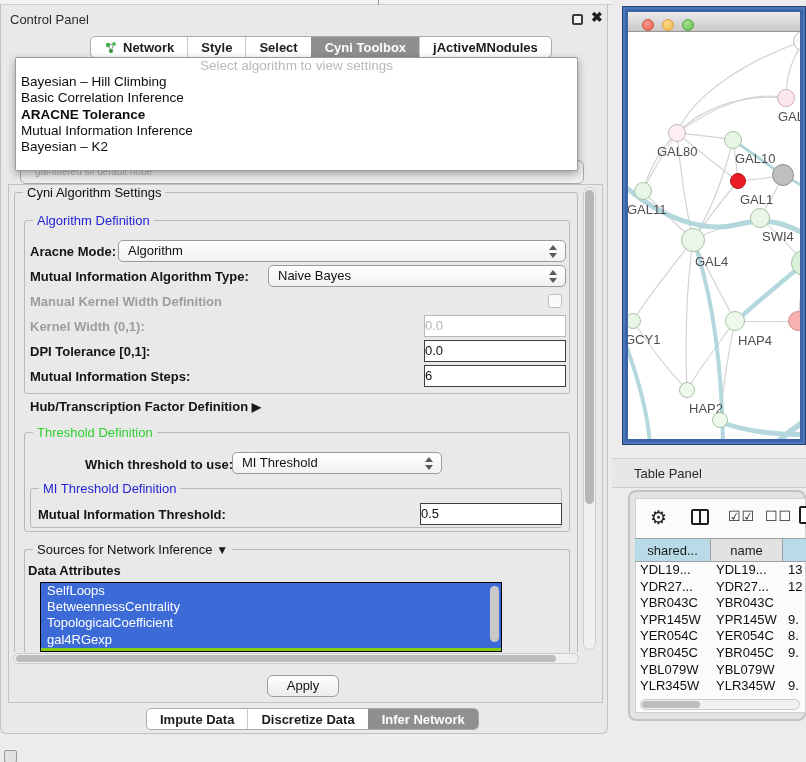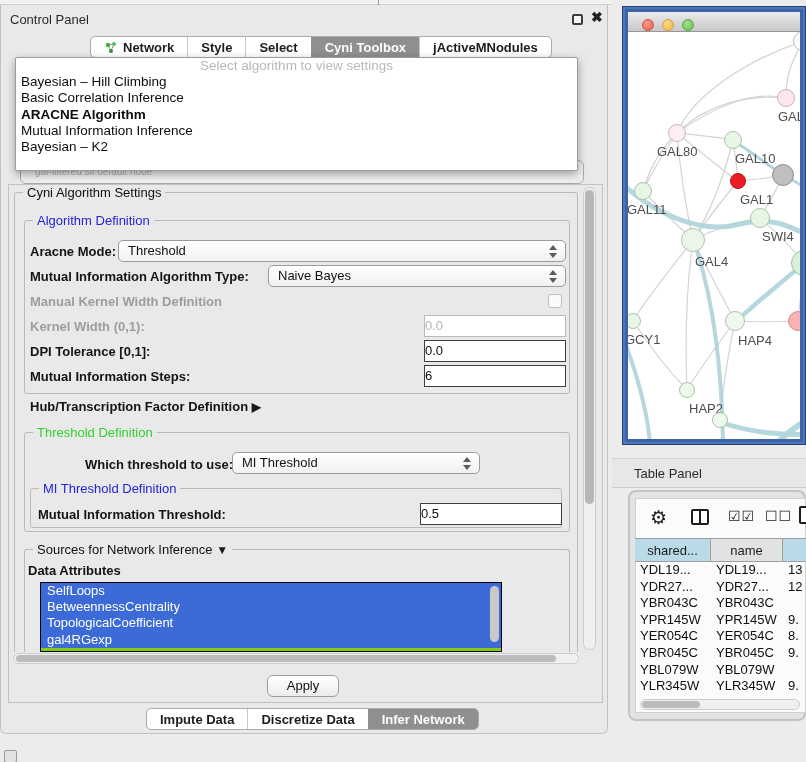--- a/index.html
+++ b/index.html
@@ -165,21 +165,21 @@
 
   <div class="grp" style="left:4px; top:6px; width:564px; height:700px;">
     <span class="legend">Cyni Algorithm Settings</span>
   </div>
 
   <div class="grp" style="left:14px; top:34px; width:546px; height:174px;">
     <span class="legend blue">Algorithm Definition</span>
   </div>
   <div class="flabel" style="left:20px; top:58px;">Aracne Mode:</div>
   <div class="combo" style="left:108px; top:54px; width:448px;">
-    <span>Threshold</span>
+    <span>Algorithm</span>
     <span class="arrows"></span>
   </div>
   <div class="flabel" style="left:20px; top:83px;">Mutual Information Algorithm Type:</div>
   <div class="combo" style="left:258px; top:79px; width:298px;">
     <span>Naive Bayes</span>
     <span class="arrows"></span>
   </div>
   <div class="flabel dis" style="left:20px; top:108px;">Manual Kernel Width Definition</div>
   <div class="checkbox" style="left:538px; top:108px;"></div>
   <div class="flabel dis" style="left:20px; top:133px;">Kernel Width (0,1):</div>
@@ -191,21 +191,21 @@
 
   <div class="expander" style="left:20px; top:213px;">
     <span>Hub/Transcription Factor Definition</span>
     <span class="tri">▶</span>
   </div>
 
   <div class="grp" style="left:14px; top:246px; width:546px; height:100px;">
     <span class="legend green">Threshold Definition</span>
   </div>
   <div class="flabel" style="left:75px; top:271px;">Which threshold to use:</div>
-  <div class="combo" style="left:222px; top:266px; width:248px;">
+  <div class="combo" style="left:222px; top:266px; width:210px;">
     <span>MI Threshold</span>
     <span class="arrows"></span>
   </div>
   <div class="grp" style="left:20px; top:302px; width:532px; height:40px;">
     <span class="legend blue">MI Threshold Definition</span>
   </div>
   <div class="flabel" style="left:28px; top:321px;">Mutual Information Threshold:</div>
   <div class="field" style="left:410px; top:317px; width:142px;">0.5</div>
 
   <div class="grp cut" style="left:14px; top:363px; width:546px; height:110px;">
@@ -240,21 +240,21 @@
     <div class="seg sel">
       <span>Infer Network</span>
     </div>
   </div>
 
 <div class="abs" id="algo-popup">
   <div id="popup-prompt">Select algorithm to view settings</div>
   <div id="popup-list">
       <div class="popup-item">Bayesian – Hill Climbing</div>
       <div class="popup-item">Basic Correlation Inference</div>
-      <div class="popup-item bold">ARACNE Algorithm</div>
+      <div class="popup-item bold">ARACNE Tolerance</div>
       <div class="popup-item">Mutual Information Inference</div>
       <div class="popup-item">Bayesian – K2</div>
     </div>
 </div>
 <div class="abs" id="net-combo">gal-filtered sif default node</div>
 
 <div class="abs" id="dock-icon"></div>
 
 <div class="abs" id="net-window"></div>
 <div class="abs" id="net-titlebar">

